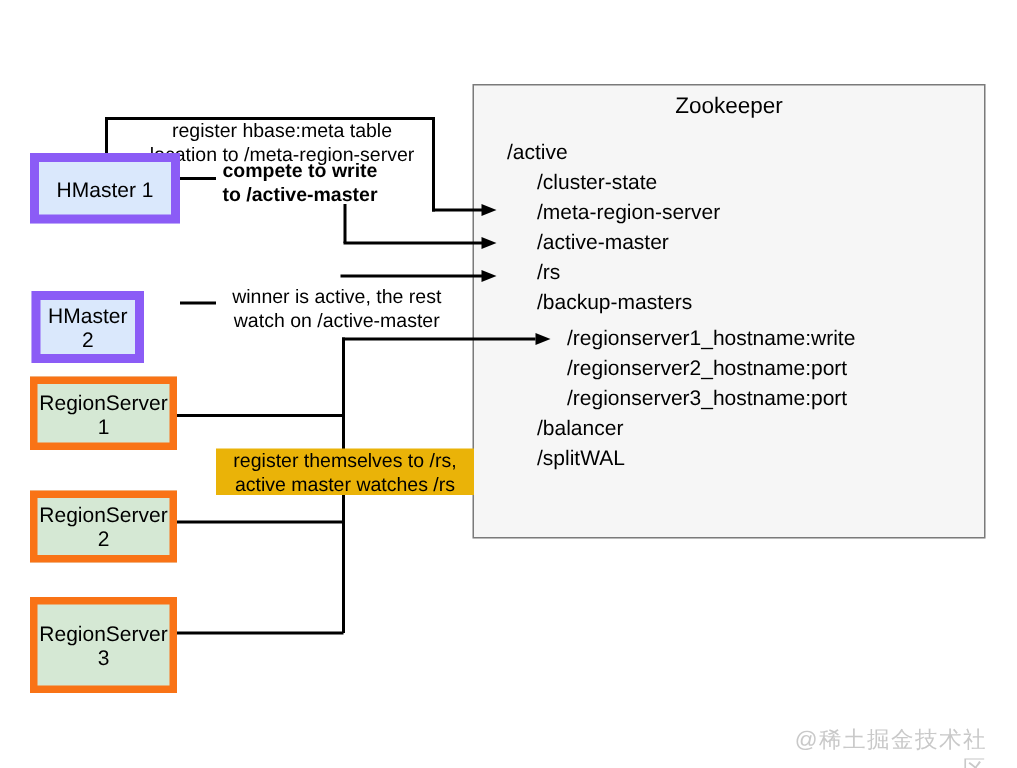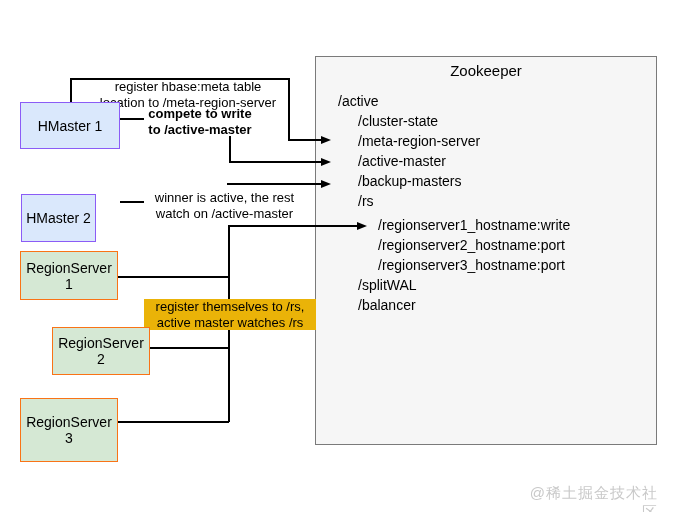--- a/index.html
+++ b/index.html
@@ -1,37 +1,37 @@
 <!DOCTYPE html>
 <html><head>
 <meta charset="utf-8">
 <style>
   html,body { margin:0; padding:0; background:#ffffff; }
   .canvas {
     position:relative; width:678px; height:512px; background:#ffffff;
     font-family:"Liberation Sans", sans-serif; color:#000; overflow:hidden;
   }
   .panel {
-    position:absolute; left:315px; top:56px; width:342px; height:389px;
+    position:absolute; left:315px; top:56px; width:342px; height:303px;
     background:#f6f6f6; border:1px solid #7a7a7a; box-sizing:border-box;
   }
   .panel-title { text-align:center; font-size:15px; padding-top:5px; }
   .tree {
     position:absolute; left:338px; top:91px; font-size:14px; line-height:20px;
     white-space:nowrap;
   }
   .znode.lvl2 { padding-left:20px; }
   .znode.lvl3 { padding-left:40px; }
   .znode.gap-top { margin-top:4px; }
   .node {
     position:absolute; display:flex; align-items:center; justify-content:center;
     font-size:14px; box-sizing:border-box; text-align:center;
   }
-  .master { background:#dae8fc; border:1px solid #8b5cf6; }
-  .region { background:#d5e8d4; border:1px solid #f97316; }
+  .master { background:#dae8fc; border:6px solid #8b5cf6; }
+  .region { background:#d5e8d4; border:5px solid #f97316; }
   .line { position:absolute; background:#000; }
   .arrowhead {
     position:absolute; width:0; height:0;
     border-top:4px solid transparent; border-bottom:4px solid transparent;
     border-left:10px solid #000;
   }
   .label {
     position:absolute; font-size:13px; line-height:15.5px; text-align:center;
     white-space:pre-line;
   }
@@ -48,27 +48,27 @@
 
   <div class="panel">
     <div class="panel-title">Zookeeper</div>
   </div>
 
   <div class="tree">
     <div class="znode lvl1">/active</div>
     <div class="znode lvl2">/cluster-state</div>
     <div class="znode lvl2">/meta-region-server</div>
     <div class="znode lvl2">/active-master</div>
+    <div class="znode lvl2">/rs</div>
     <div class="znode lvl2">/backup-masters</div>
-    <div class="znode lvl2">/rs</div>
     <div class="znode lvl3 gap-top">/regionserver1_hostname:write</div>
     <div class="znode lvl3">/regionserver2_hostname:port</div>
     <div class="znode lvl3">/regionserver3_hostname:port</div>
+    <div class="znode lvl2">/balancer</div>
     <div class="znode lvl2">/splitWAL</div>
-    <div class="znode lvl2">/balancer</div>
   </div>
 
   <div class="line" style="left:70px; top:78px; width:1.5px; height:25px;"></div>
   <div class="line" style="left:70px; top:78px; width:219.5px; height:1.5px;"></div>
   <div class="line" style="left:288px; top:78px; width:1.5px; height:62.5px;"></div>
   <div class="line" style="left:288px; top:139px; width:34px; height:1.5px;"></div>
   <div class="arrowhead" style="left:321px; top:136px;"></div>
 
   <div class="line" style="left:120px; top:118px; width:24px; height:1.5px;"></div>
   <div class="line" style="left:229px; top:136px; width:1.5px; height:26px;"></div>
@@ -91,18 +91,18 @@
   <div class="label" style="left:125px; top:106px; width:150px;font-weight:bold;">compete to write
 to /active-master</div>
   <div class="label" style="left:137px; top:190px; width:175px;">winner is active, the rest
 watch on /active-master</div>
   <div class="label bg" style="left:144px; top:299px; width:172px;">register themselves to /rs,
 active master watches /rs</div>
 
   <div class="node master" style="left:20px; top:102px; width:100px; height:47px;">HMaster 1</div>
   <div class="node master" style="left:21px; top:178px; width:75px; height:48px;margin-top:16px;">HMaster 2</div>
   <div class="node region" style="left:20px; top:251px; width:98px; height:49px;">RegionServer 1</div>
-  <div class="node region" style="left:20px; top:327px; width:98px; height:48px;margin-left:32px;">RegionServer 2</div>
+  <div class="node region" style="left:20px; top:327px; width:98px; height:48px;">RegionServer 2</div>
   <div class="node region" style="left:20px; top:398px; width:98px; height:64px;">RegionServer 3</div>
 
   <div class="watermark">@稀土掘金技术社区</div>
 
 </div>
 
 </body></html>

